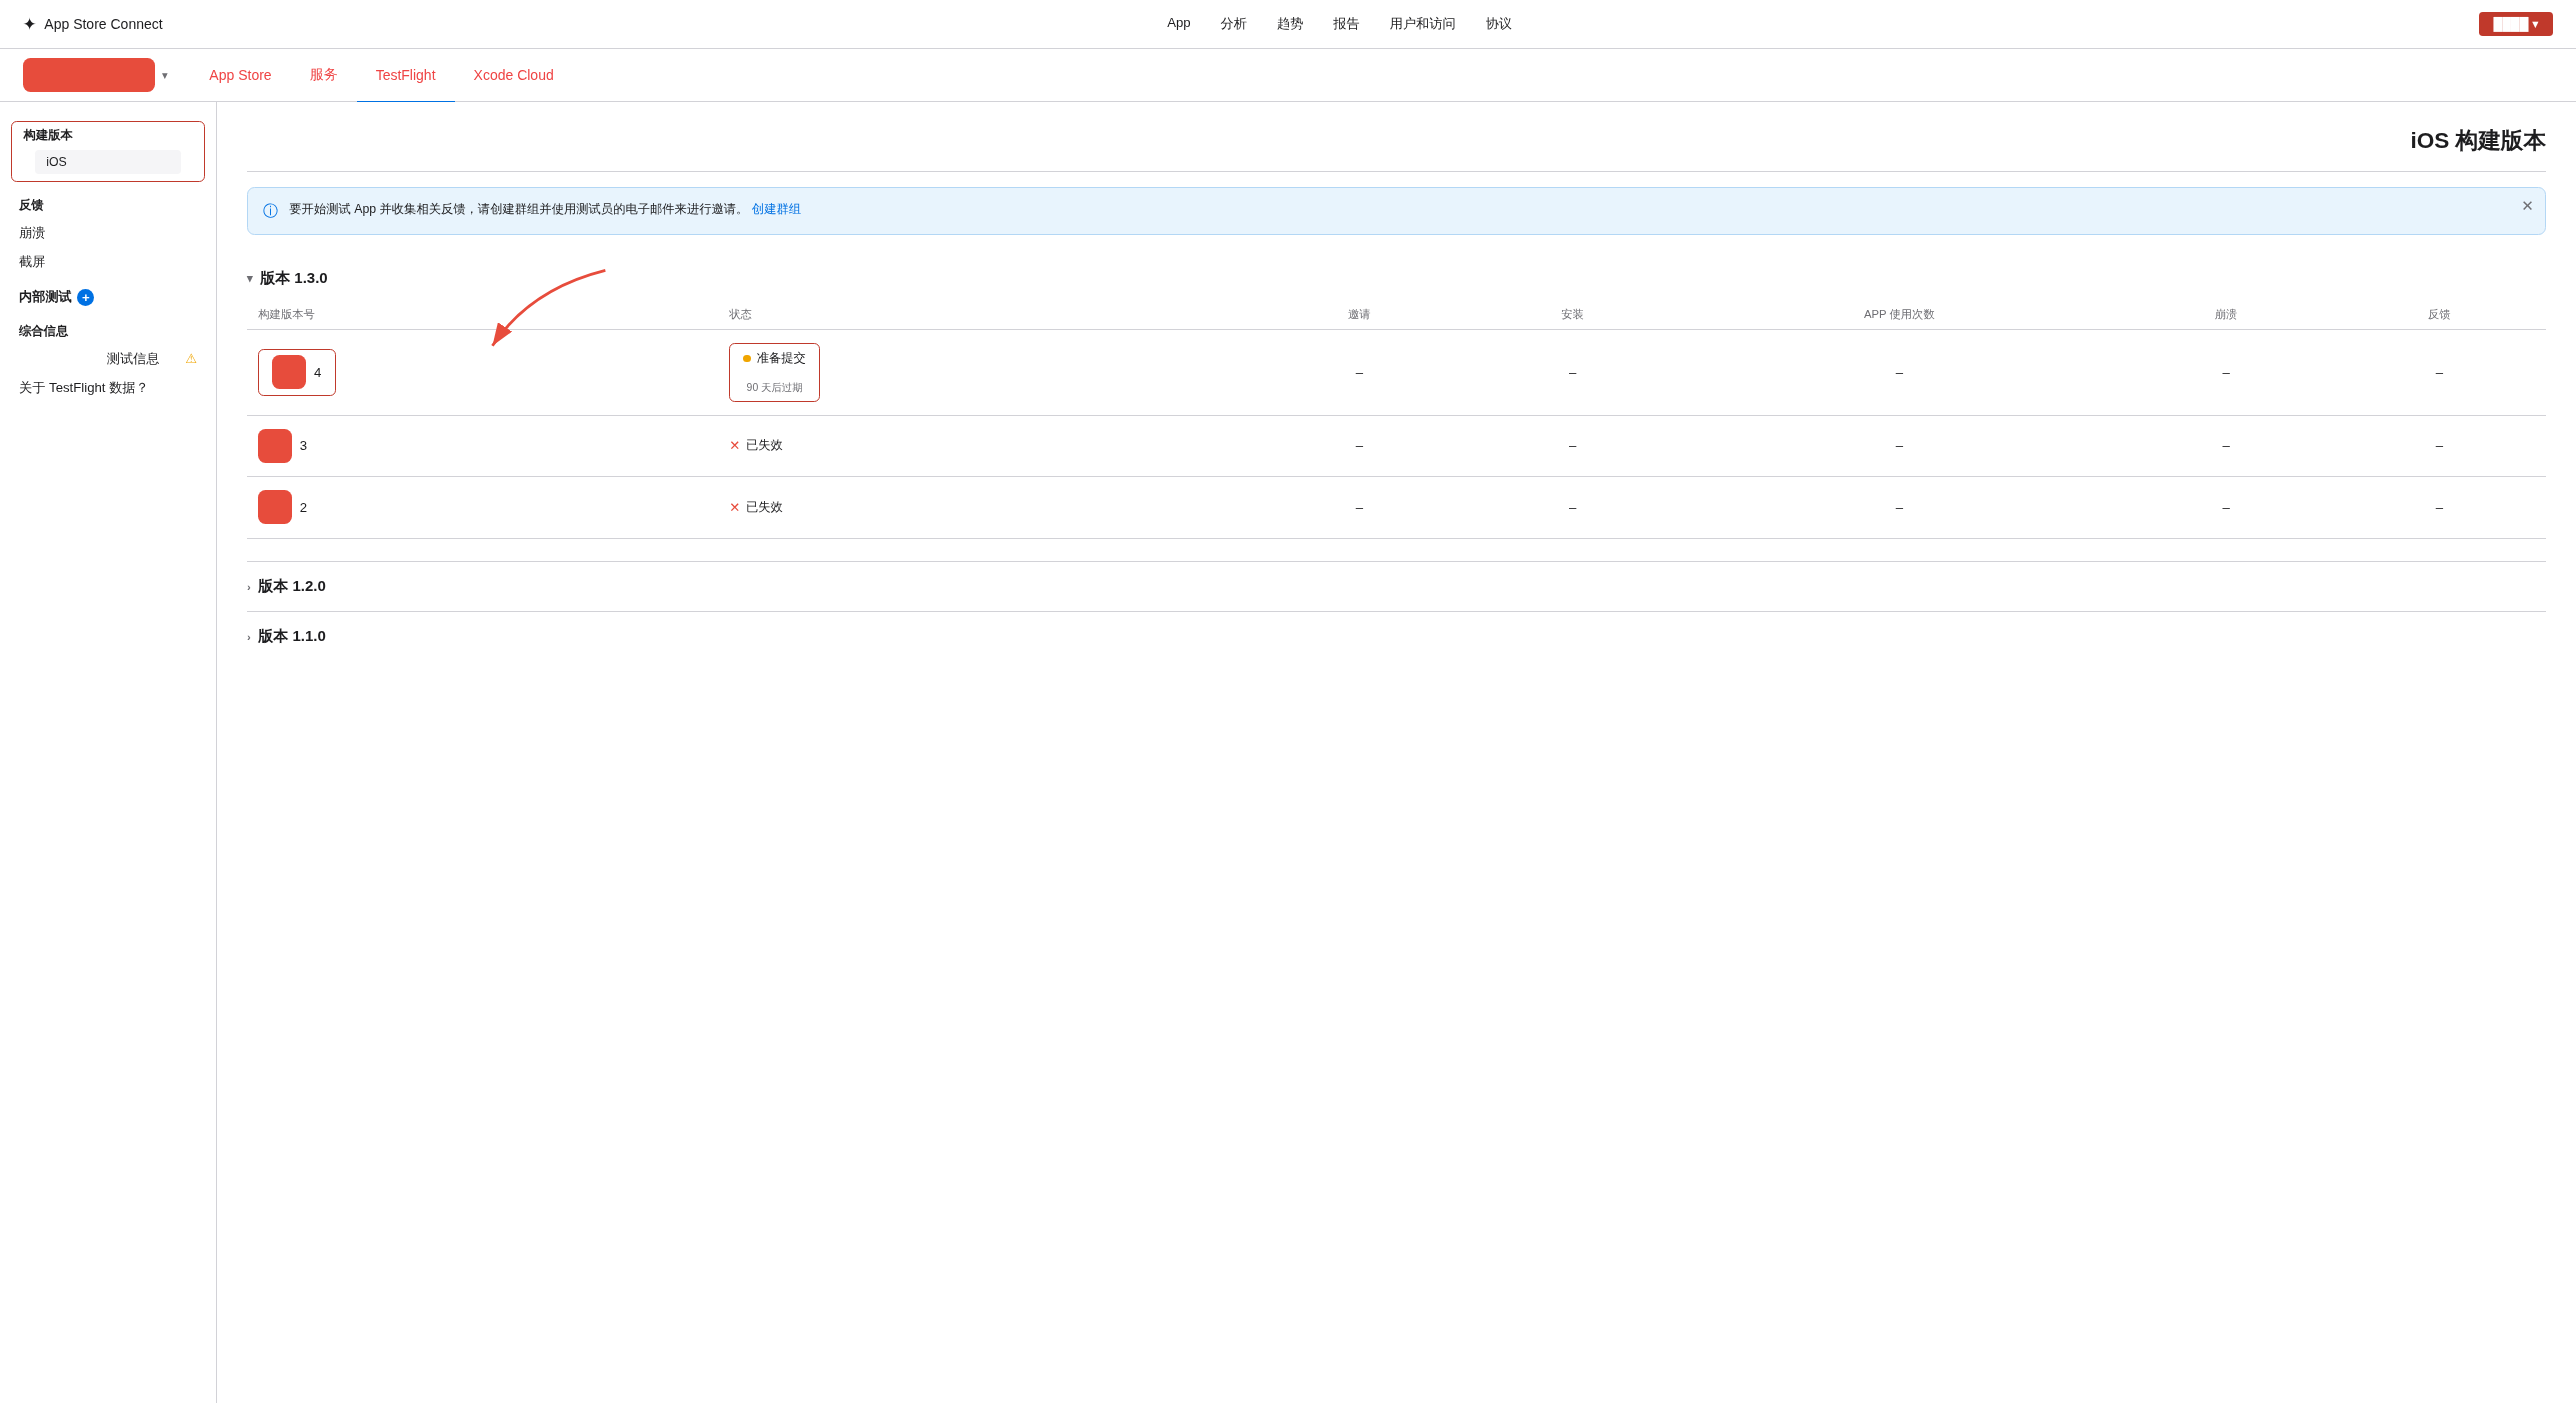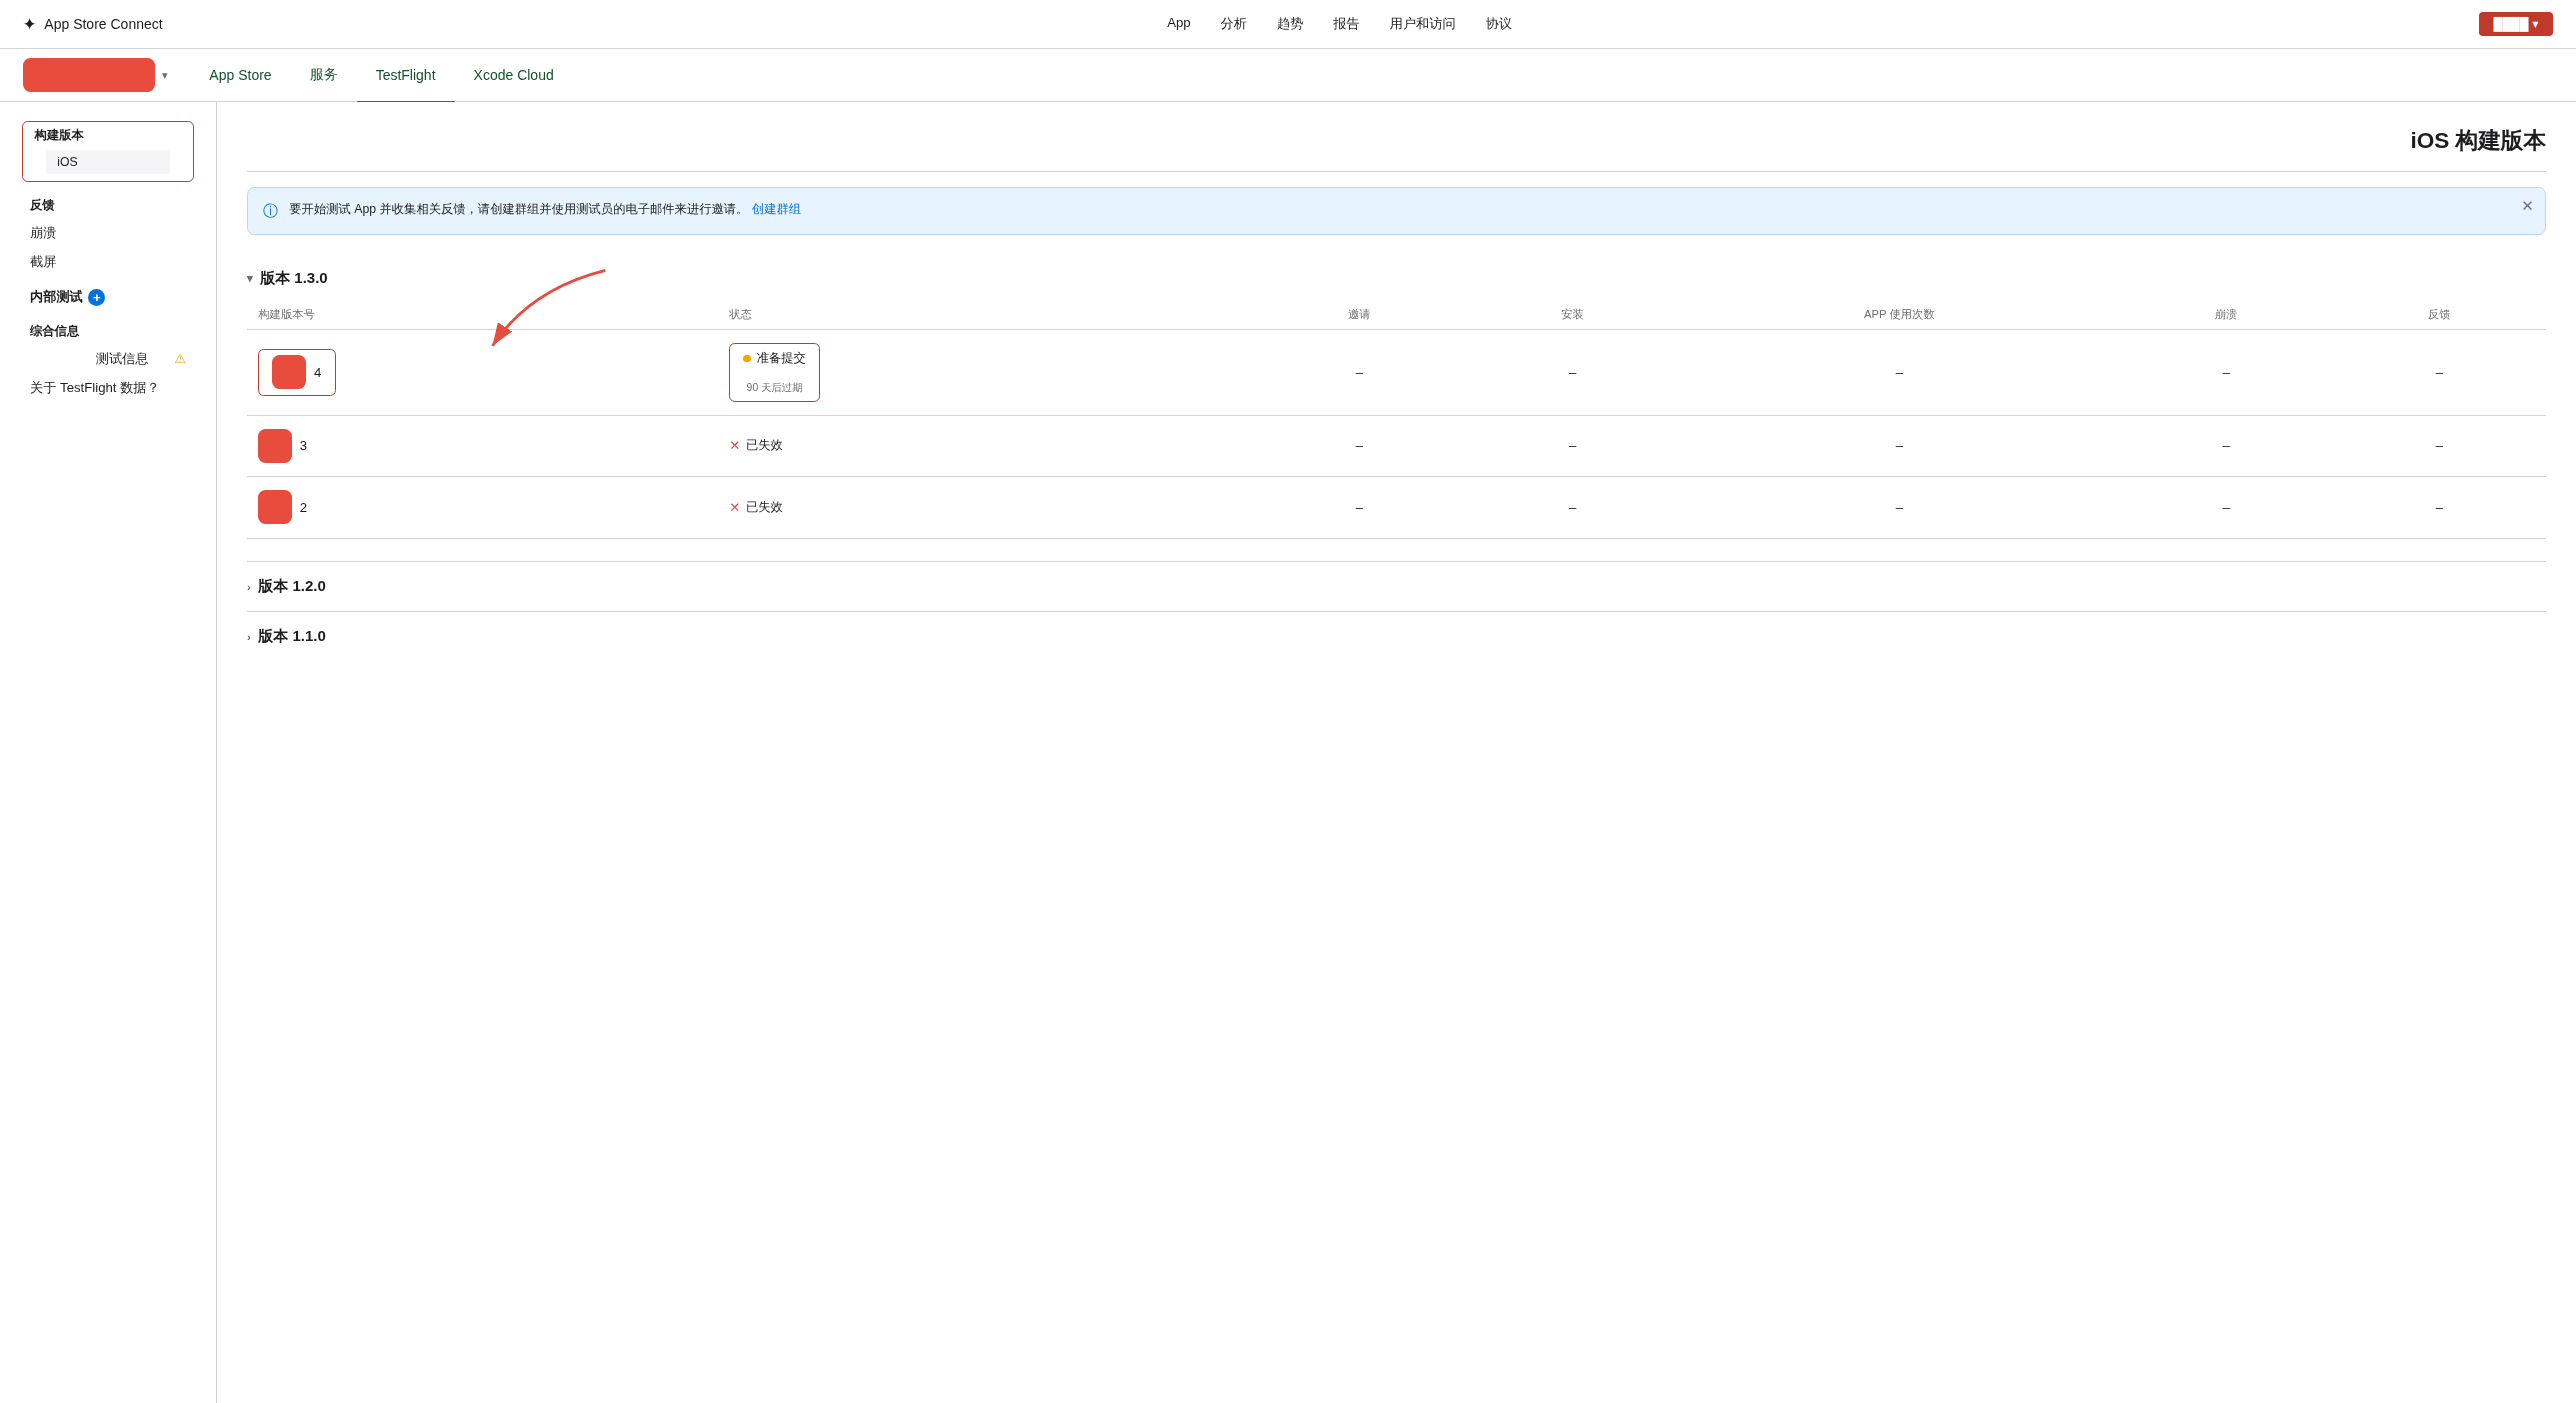--- a/index.html
+++ b/index.html
@@ -92,21 +92,21 @@
       gap: 0;
       height: 100%;
       align-items: stretch;
     }
     .app-sub-tab {
       padding: 0 19px;
       display: flex;
       align-items: center;
       font-size: 14px;
       cursor: pointer;
-      color: #14532d;
+      color: #ef4444;
       text-decoration: none;
       border-bottom: 1.9px solid transparent;
       margin-bottom: -0.9px;
     }
     .app-sub-tab.active {
       border-bottom: 1.9px solid #0071e3;
       font-weight: 500;
     }
 
     
@@ -114,21 +114,21 @@
       display: flex;
       min-height: calc(100vh - 102px);
     }
 
     
     .sidebar {
       width: 217px;
       min-width: 217px;
       background: #fff;
       border-right: 0.9px solid #d2d2d7;
-      padding: 15px 11px;
+      padding: 15px 0;
     }
     .sidebar-section-item {
       padding: 7.5px 19px;
       cursor: pointer;
       font-size: 13.2px;
       color: #1d1d1f;
     }
     .sidebar-section-item.selected-parent {
       border: 1.4px solid #c0392b;
       border-radius: 5.7px;

